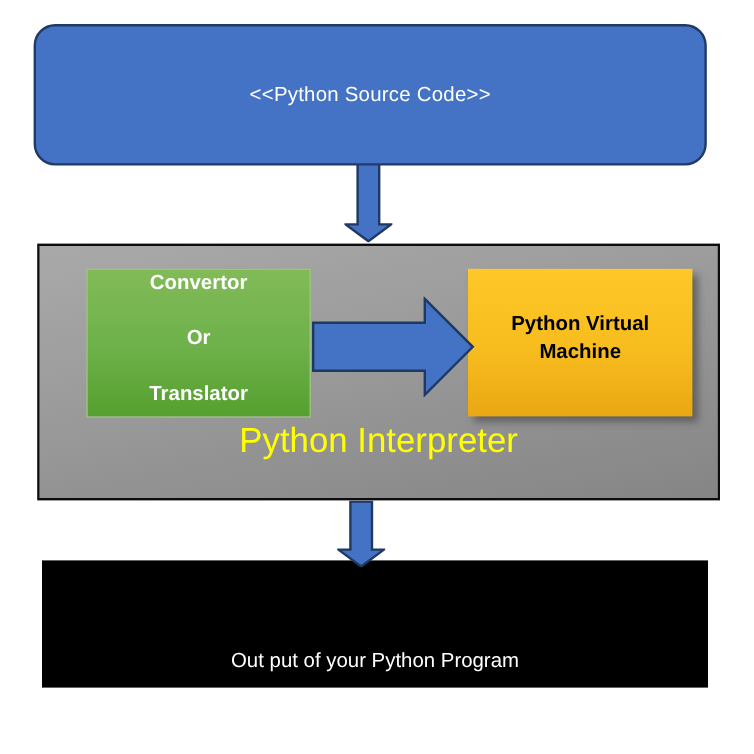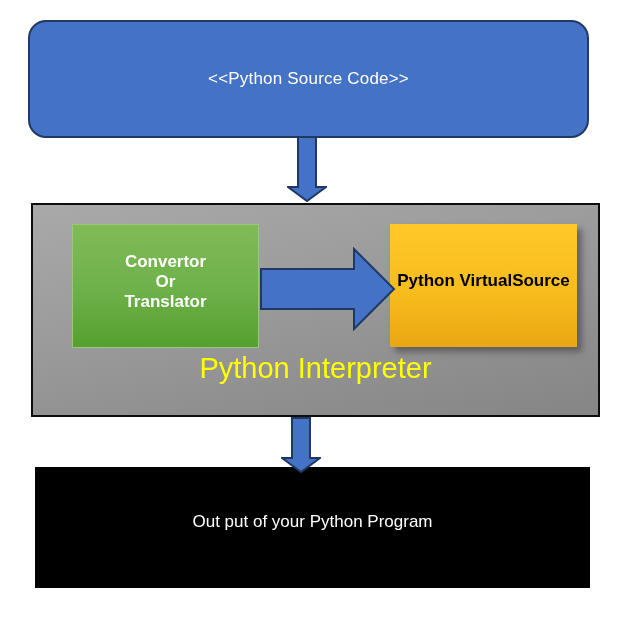--- a/index.html
+++ b/index.html
@@ -24,31 +24,31 @@
     background:linear-gradient(168deg,#a9a9a9 0%,#9a9a9a 45%,#858585 100%);
     border:2px solid #0d0d0d;box-sizing:border-box;
   }
 
   
   .convertor-box{
     left:39px;top:19px;width:187px;height:124px;
     background:linear-gradient(#81bb57,#6db049 55%,#55a02e);
     border:1px solid #9bc77c;box-sizing:border-box;
     display:flex;flex-direction:column;align-items:center;justify-content:center;
-    gap:0;padding-bottom:8px;
+    gap:26px;padding-bottom:8px;
     color:#ffffff;font-size:17px;font-weight:bold;
   }
 
   
   .pvm-box{
     left:357px;top:19px;width:187px;height:123px;
     background:linear-gradient(#ffc829,#f7bc1e 55%,#eaa713);
     box-shadow:5px 5px 6px rgba(70,70,70,.65);
     box-sizing:border-box;
-    display:flex;flex-direction:row;align-items:center;justify-content:center;
+    display:flex;flex-direction:column;align-items:center;justify-content:center;
     padding-bottom:10px;
     color:#000000;font-size:17px;font-weight:bold;line-height:23px;text-align:center;
   }
 
   
   .interpreter-label{
     left:0;right:0;top:145px;text-align:center;
     color:#FFFF00;font-size:29px;line-height:36px;
   }
 
@@ -59,22 +59,22 @@
     display:flex;align-items:center;justify-content:center;
     color:#ffffff;font-size:18px;
   }
 
   
   .down-arrow-1{left:287px;top:137px;width:40px;height:65px;z-index:2;}
   .down-arrow-2{left:281px;top:417px;width:40px;height:56px;z-index:2;}
 
   
   .output-box{
-    left:35px;top:467px;width:555px;height:121px;background:#000000;
-    display:flex;align-items:center;justify-content:center;
+    left:35px;top:467px;width:555px;height:106px;background:#000000;
+    display:flex;align-items:flex-end;justify-content:center;
     padding-bottom:12px;box-sizing:border-box;
     color:#ffffff;font-size:17px;
   }
 </style>
 </head>
 <body>
 
 <div class="abs source-box">
   <span>&lt;&lt;Python Source Code&gt;&gt;</span>
 </div>
@@ -86,21 +86,21 @@
 <div class="abs interpreter-box">
 
   <div class="abs convertor-box">
     <span>Convertor</span>
     <span>Or</span>
     <span>Translator</span>
   </div>
 
   <div class="abs pvm-box">
     <span>Python Virtual</span>
-    <span>Source</span>
+    <span>Machine</span>
   </div>
 
   <svg class="abs byte-arrow" viewBox="0 0 136 84" preserveAspectRatio="none">
     <path d="M1 22 H94 V2 L134 42 L94 82 V62 H1 Z" fill="#4472C4" stroke="#1F3864" stroke-width="2" stroke-linejoin="miter"></path>
   </svg>
 
   <div class="abs interpreter-label">Python Interpreter</div>
 </div>
 
 <svg class="abs down-arrow-2" viewBox="0 0 40 56" preserveAspectRatio="none">

